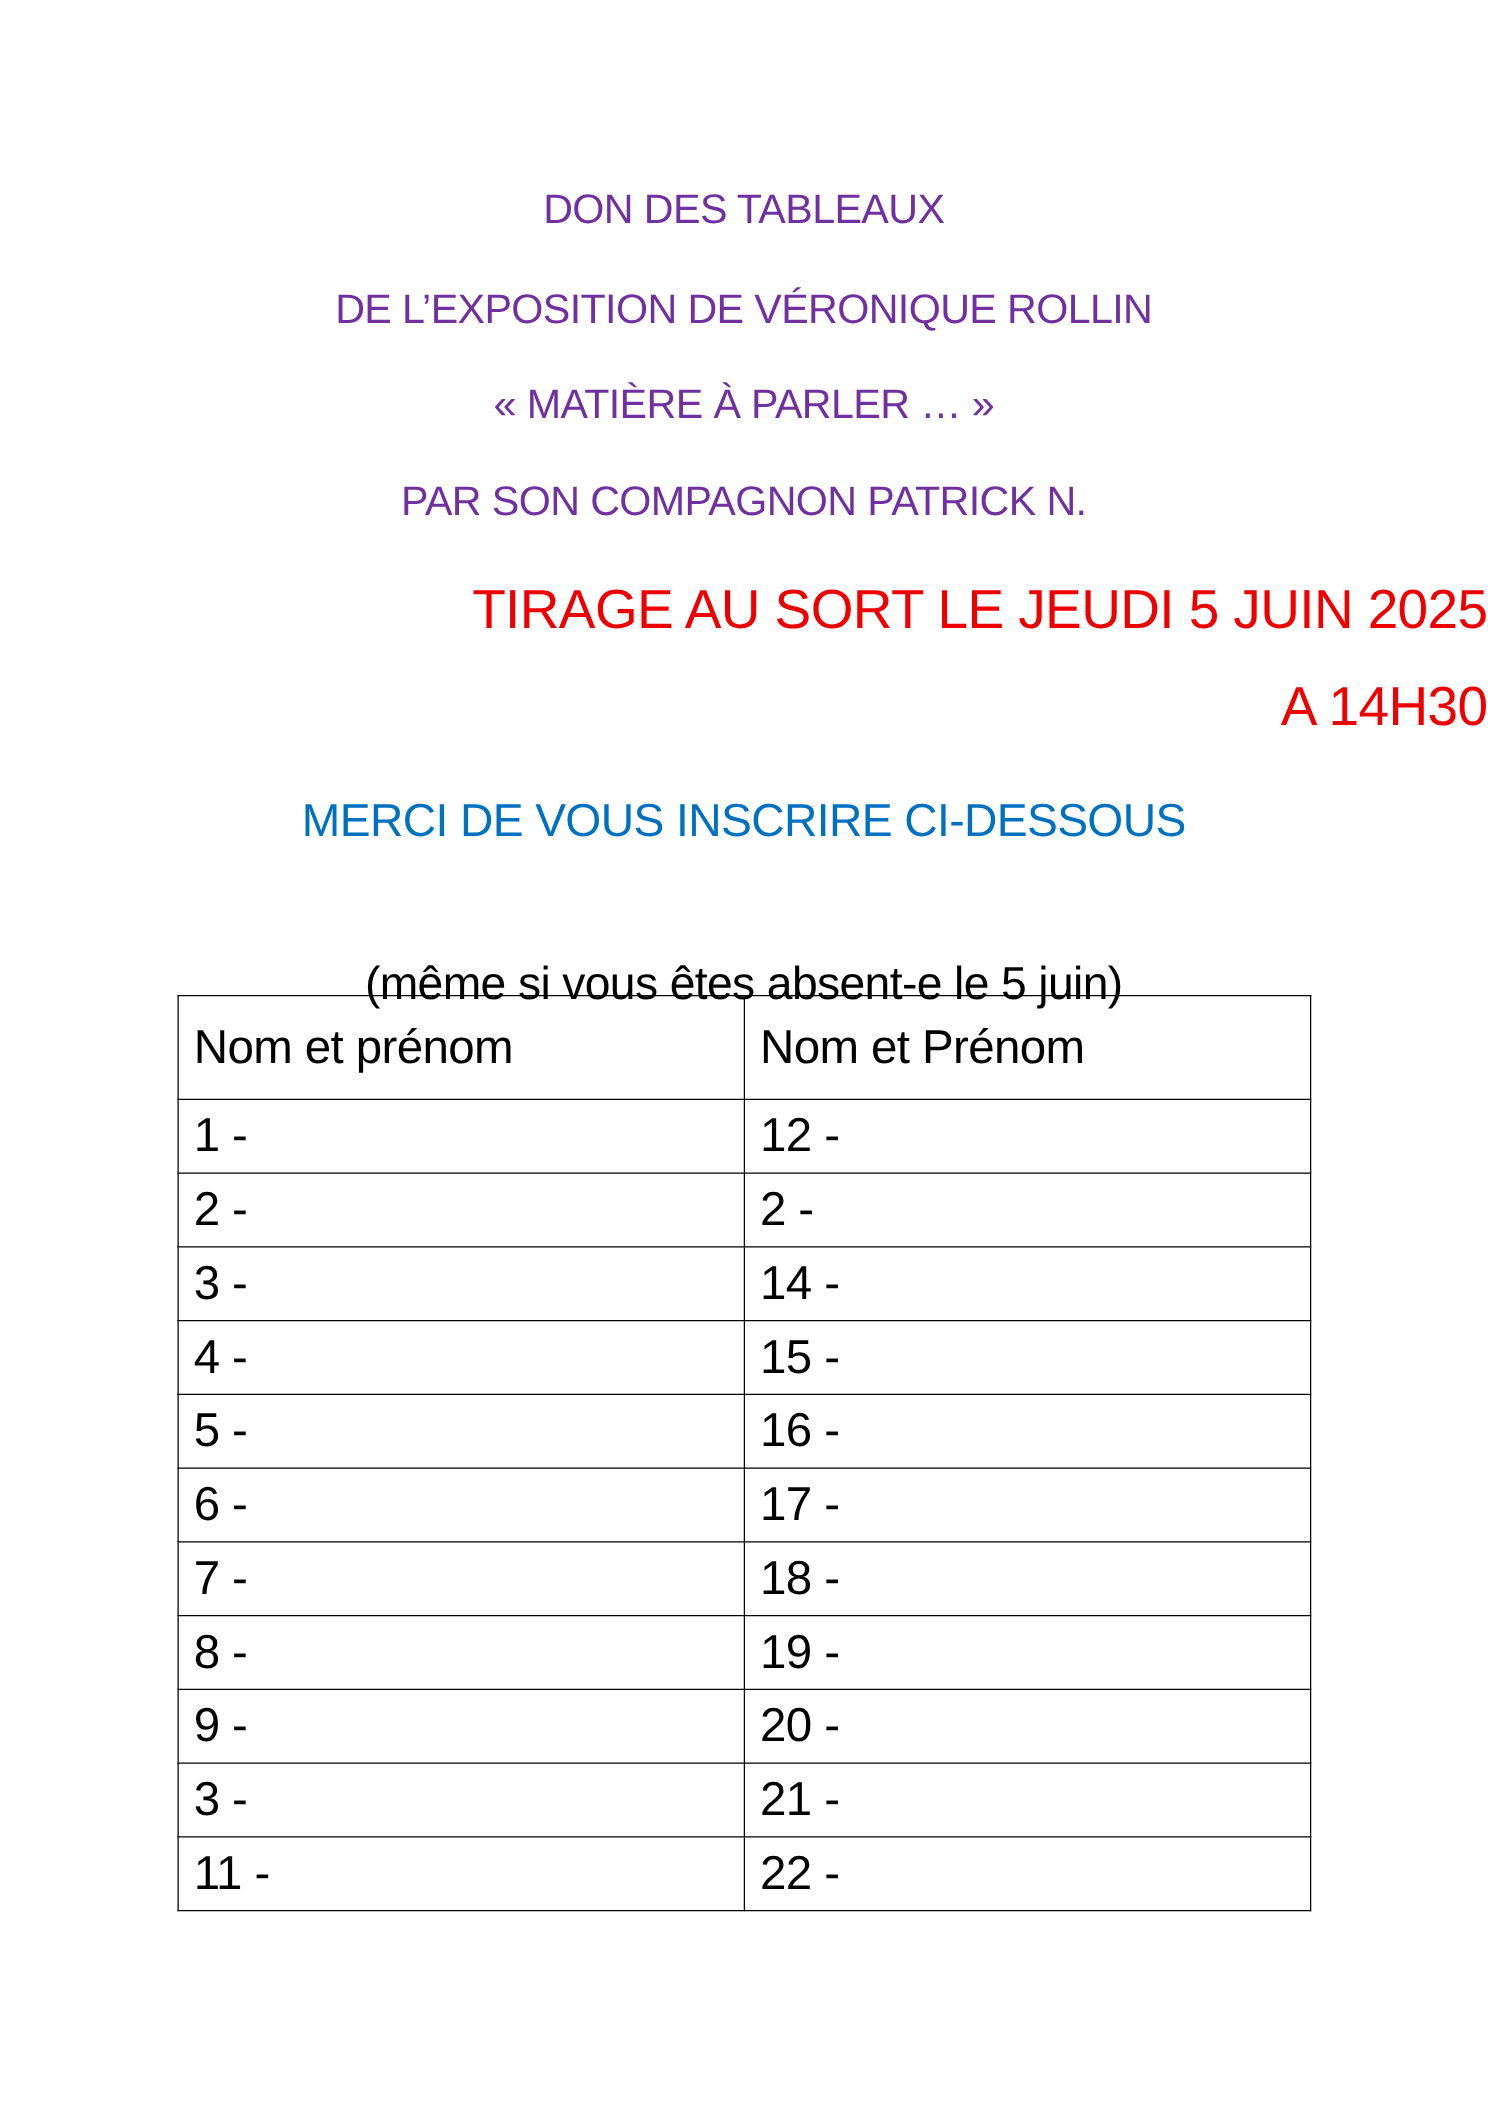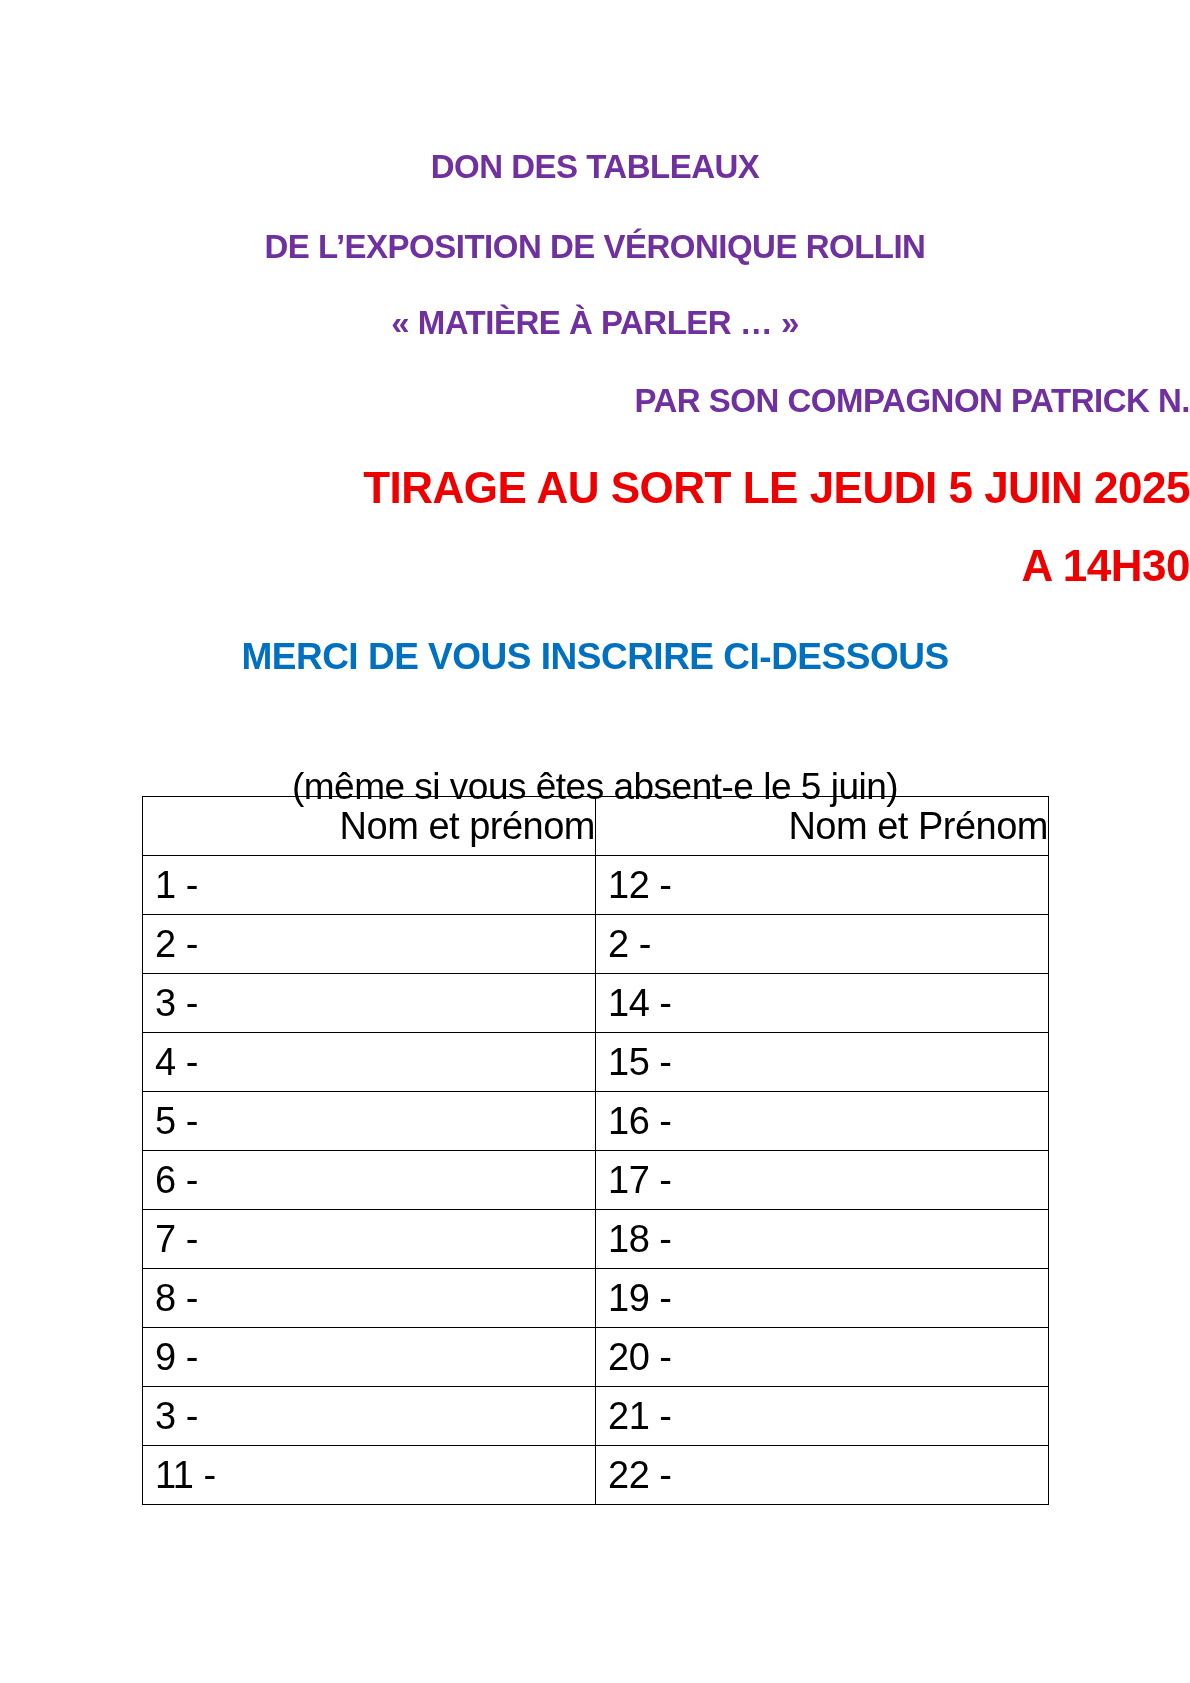--- a/index.html
+++ b/index.html
@@ -13,36 +13,36 @@
       position: relative;
       overflow: hidden;
       font-family: "Liberation Sans", "DejaVu Sans", sans-serif;
     }
     .line {
       position: absolute;
       left: 0;
       width: 1190px;
       text-align: center;
       white-space: nowrap;
-      font-weight: bold;
+      font-weight: normal;
     }
     .purple { color: #7030A0; font-size: 33px; letter-spacing: -0.5px; }
     .red { color: #EE0000; font-size: 44px; letter-spacing: -0.5px; text-align: right; }
     .blue { color: #0070C0; font-size: 37px; letter-spacing: -0.5px; text-align: center; }
     .note {
       font-weight: normal;
       color: #000;
       font-size: 37px;
       letter-spacing: -0.5px;
     }
 
     #l1 { top: 148px; }
     #l2 { top: 228px; }
     #l3 { top: 304px; }
-    #l4 { top: 382px; text-align: right; }
+    #l4 { top: 382px; }
     #l5 { top: 463px; }
     #l6 { top: 541px; }
     #l7 { top: 636px; }
     #l8 { top: 720px; margin-top: 46px; }
 
     table.signup {
       position: absolute;
       left: 142px;
       top: 796px;
       width: 906px;
@@ -56,22 +56,22 @@
       padding: 0 0 0 12px;
       font-weight: normal;
       font-size: 38px;
       color: #000;
       text-align: left;
       vertical-align: middle;
       white-space: nowrap;
       letter-spacing: -0.5px;
     }
     table.signup th {
-      text-align: right;
-      padding: 0;
+      text-align: left;
+      padding: 12px;
     }
     table.signup col.c1 { width: 453px; }
     table.signup col.c2 { width: 453px; }
   </style>
 </head>
 <body>
 
 <div class="line purple" id="l1">DON DES TABLEAUX</div>
 <div class="line purple" id="l2">DE L’EXPOSITION DE VÉRONIQUE ROLLIN</div>
 <div class="line purple" id="l3">« MATIÈRE À PARLER … »</div>

